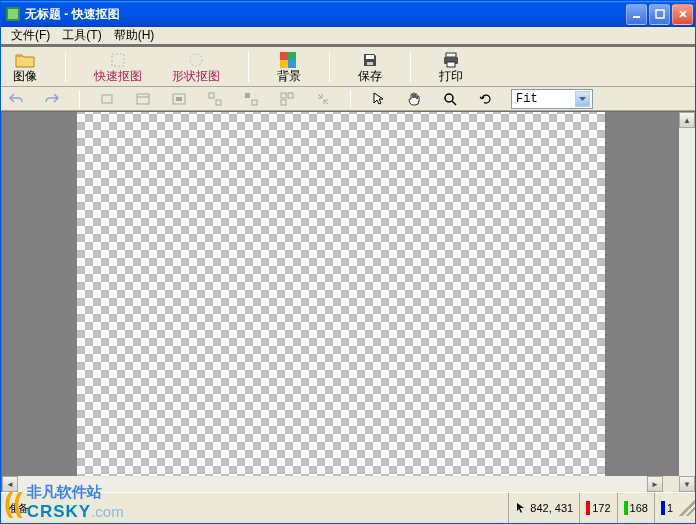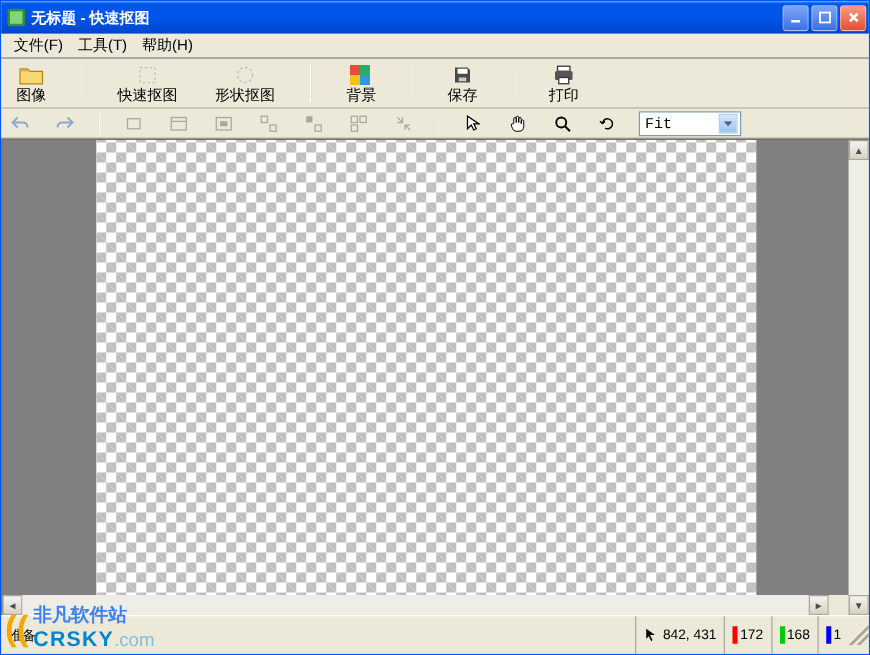--- a/index.html
+++ b/index.html
@@ -60,21 +60,21 @@
 .win-btn.close {
   background: linear-gradient(to bottom, #f79d8a, #e34f2e);
 }
 
 .menubar {
   height: 20px;
   background: #ece9d8;
   display: flex;
   align-items: center;
   padding: 0 4px;
-  border-bottom: 1px solid #737373;
+  border-bottom: 3px solid #737373;
   font-size: 12px;
 }
 .menu-item {
   padding: 2px 6px;
   cursor: default;
 }
 
 .toolbar1 {
   height: 40px;
   background: #ece9d8;
@@ -88,21 +88,21 @@
   display: flex;
   flex-direction: column;
   align-items: center;
   justify-content: center;
   padding: 2px 6px;
   min-width: 36px;
   height: 36px;
   gap: 1px;
   cursor: default;
 }
-.tb-btn.disabled { color: #000000; }
+.tb-btn.disabled { color: #be185d; }
 .tb-btn .ico { height: 18px; display: flex; align-items: center; justify-content: center; }
 .tb-btn .lbl { font-size: 12px; line-height: 1; }
 .tb-sep {
   width: 1px;
   height: 30px;
   background: #aca899;
   margin: 0 4px;
   border-right: 1px solid #fff;
 }
 

